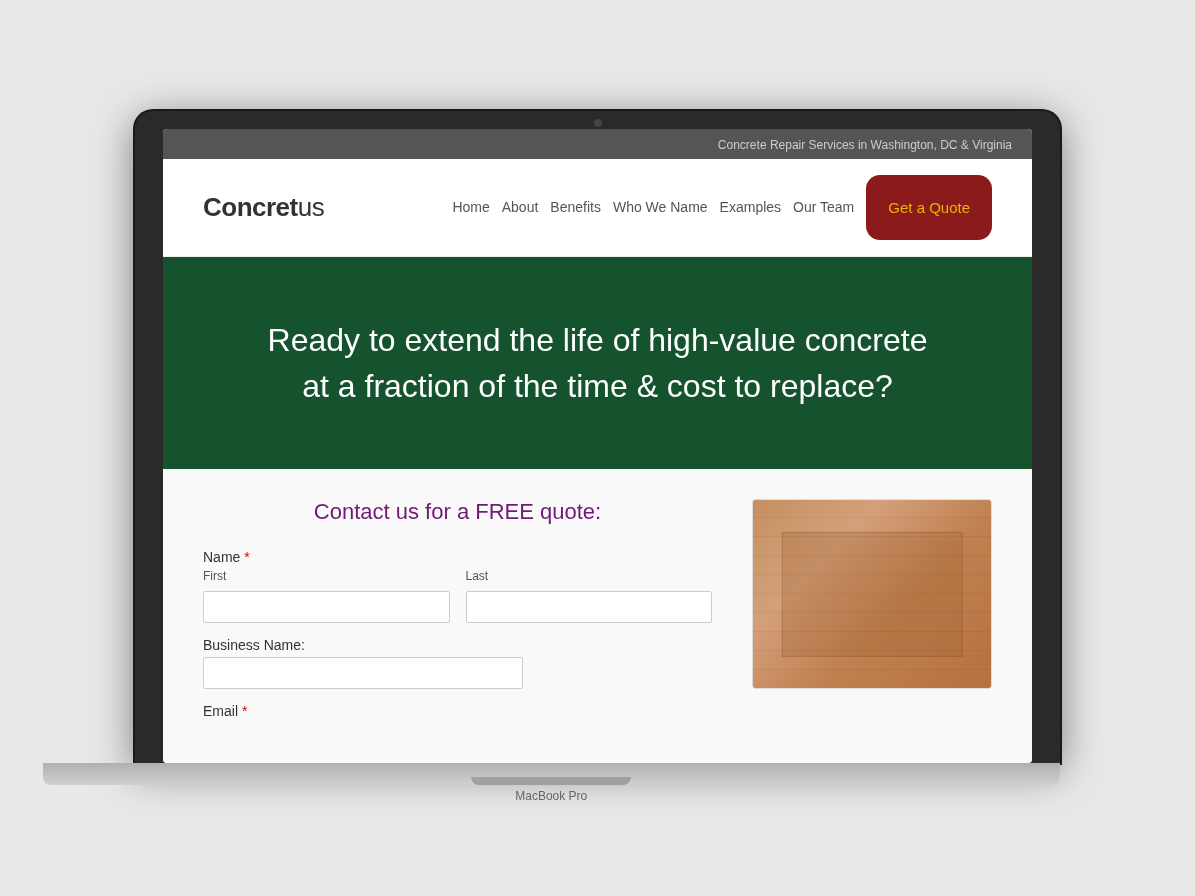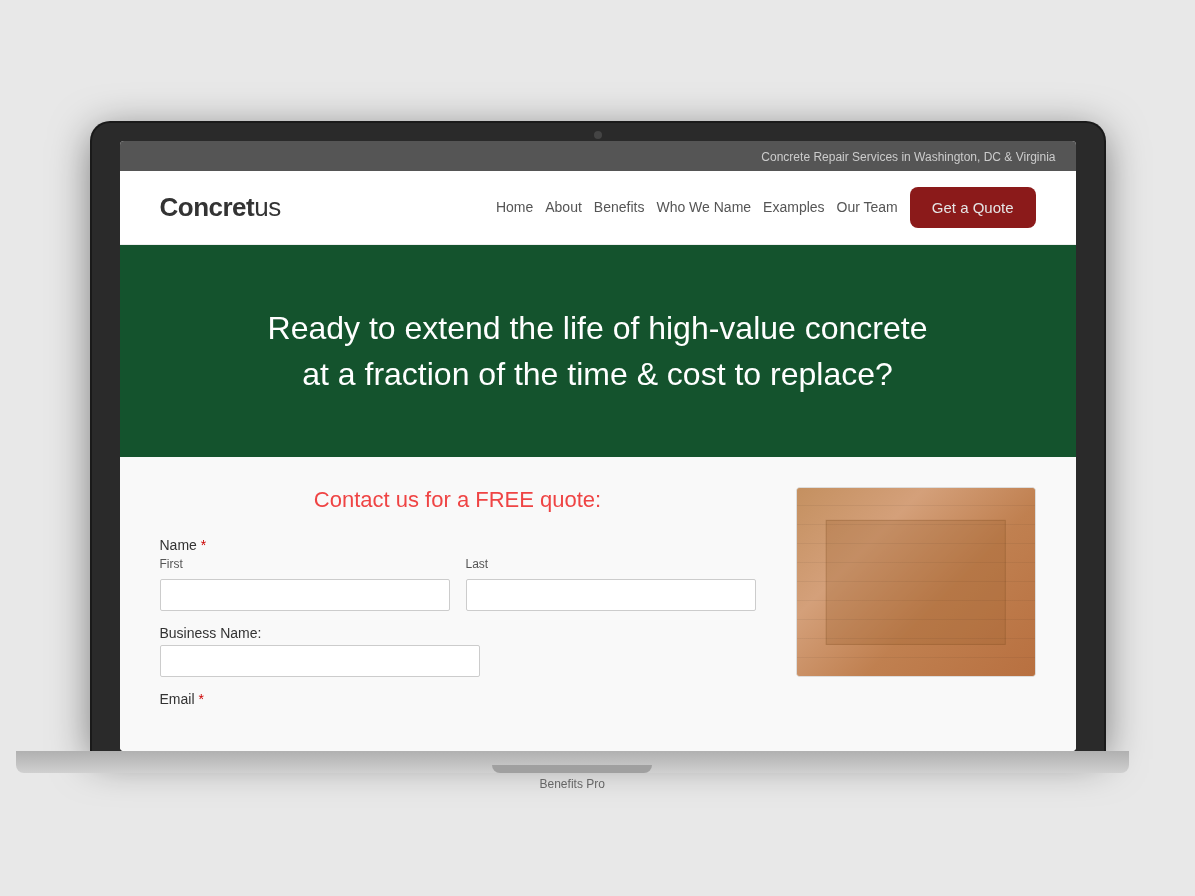--- a/index.html
+++ b/index.html
@@ -8,24 +8,24 @@
       display: flex;
       justify-content: center;
       align-items: center;
       min-height: 100vh;
       font-family: Arial, sans-serif;
     }
 
     
     .macbook-wrapper {
       position: relative;
-      width: 1012px;
+      width: 925px;
       display: flex;
       flex-direction: column;
-      align-items: center;
+      align-items: flex-end;
     }
 
     .macbook-screen-outer {
       width: 100%;
       background: #2a2a2a;
       border-radius: 18px 18px 0 0;
       padding: 18px 28px 0 28px;
       box-shadow: 0 0 0 2px #1a1a1a, 0 8px 40px rgba(0,0,0,0.5);
       position: relative;
     }
@@ -119,24 +119,24 @@
     }
 
     .site-nav a {
       text-decoration: none;
       color: #555;
       font-size: 14px;
     }
 
     .btn-quote {
       background: #8b1a1a;
-      color: #e5e5e5;
+      color: #eab308;
       border: none;
-      padding: 12px 22px;
-      border-radius: 8px;
+      padding: 24px 22px;
+      border-radius: 14px;
       font-size: 15px;
       cursor: pointer;
       font-weight: 500;
     }
 
     .site-hero {
       background: #14532d;
       padding: 60px 40px;
       text-align: center;
     }
@@ -159,21 +159,21 @@
       display: flex;
       gap: 40px;
       align-items: flex-start;
     }
 
     .contact-form-area {
       flex: 1;
     }
 
     .contact-title {
-      color: #ef4444;
+      color: #701a75;
       font-size: 22px;
       font-weight: 400;
       margin-bottom: 24px;
       text-align: center;
     }
 
     .form-row-label {
       font-size: 14px;
       color: #333;
       margin-bottom: 4px;
@@ -351,15 +351,15 @@
             </div>
           </div>
 
         </div>
       </div>
 
     </div>
   </div>
 
   <div class="macbook-base">
-    <span class="macbook-label">Benefits Pro</span>
+    <span class="macbook-label">MacBook Pro</span>
   </div>
 </div>
 
 </body></html>

